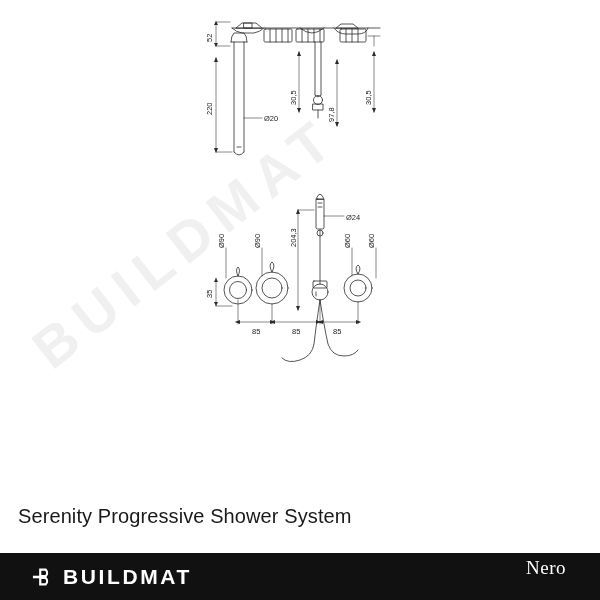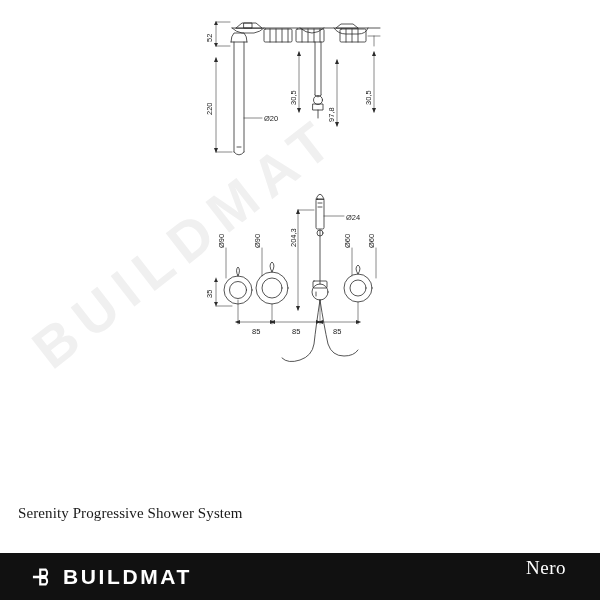--- a/index.html
+++ b/index.html
@@ -50,23 +50,23 @@
     left: 0;
     top: 0;
     width: 600px;
     height: 500px;
   }
   
   #caption {
     position: absolute;
     left: 18px;
     top: 505px;
-    font-size: 15px;
+    font-size: 20px;
     color: #1a1a1a;
-    font-family: Liberation Serif, serif;
+    font-family: Liberation Sans, sans-serif;
     letter-spacing: 0.1px;
   }
   
   #footer {
     position: absolute;
     left: 0;
     bottom: 0;
     width: 600px;
     height: 47px;
     background: #111111;

